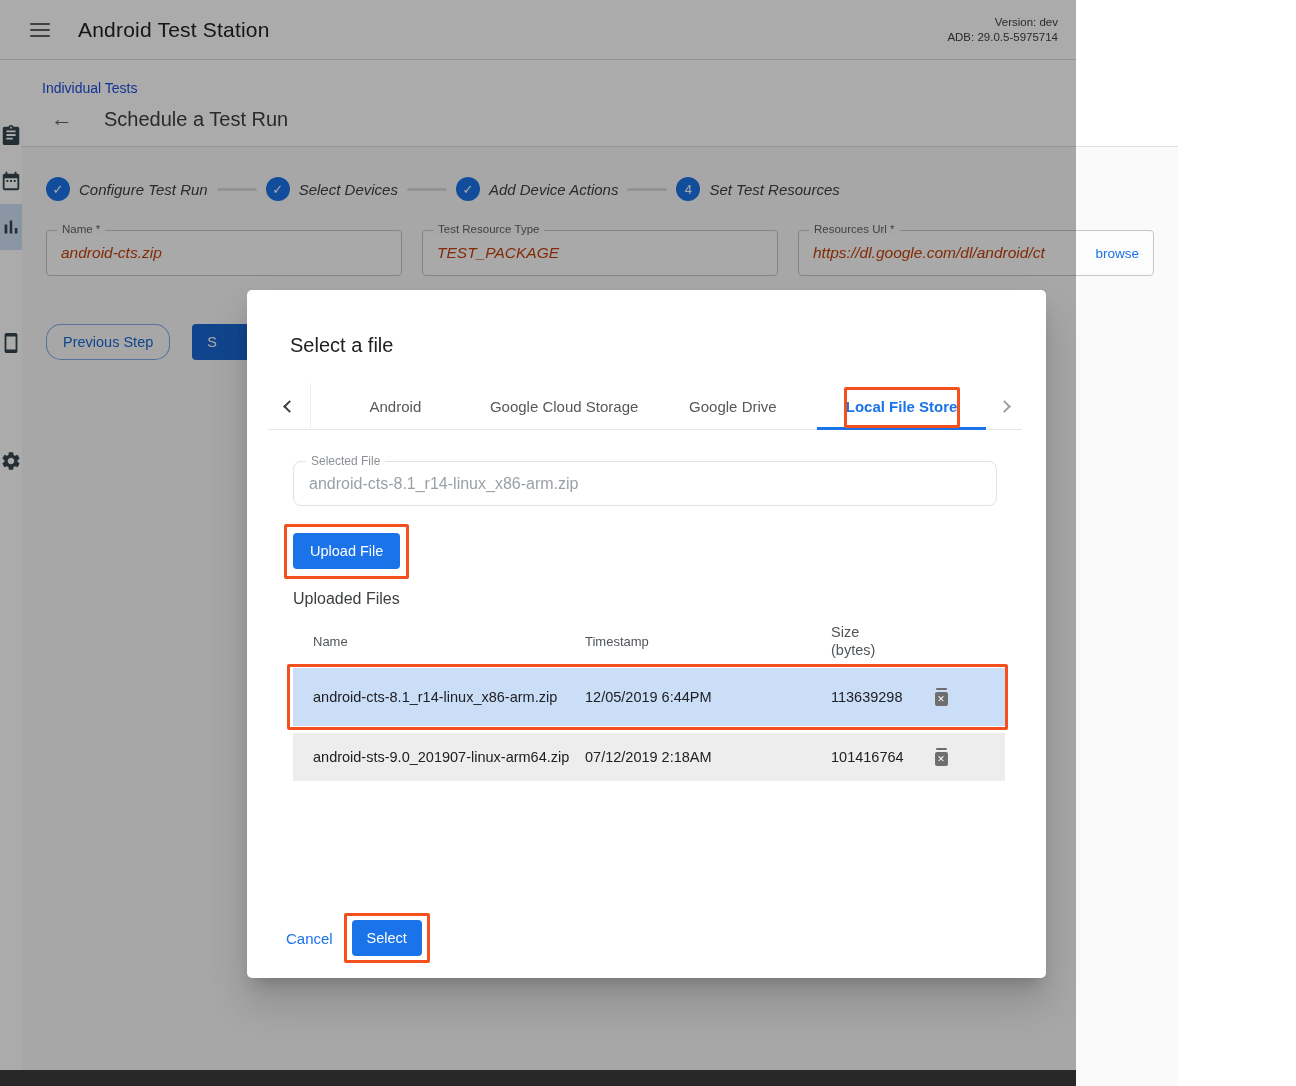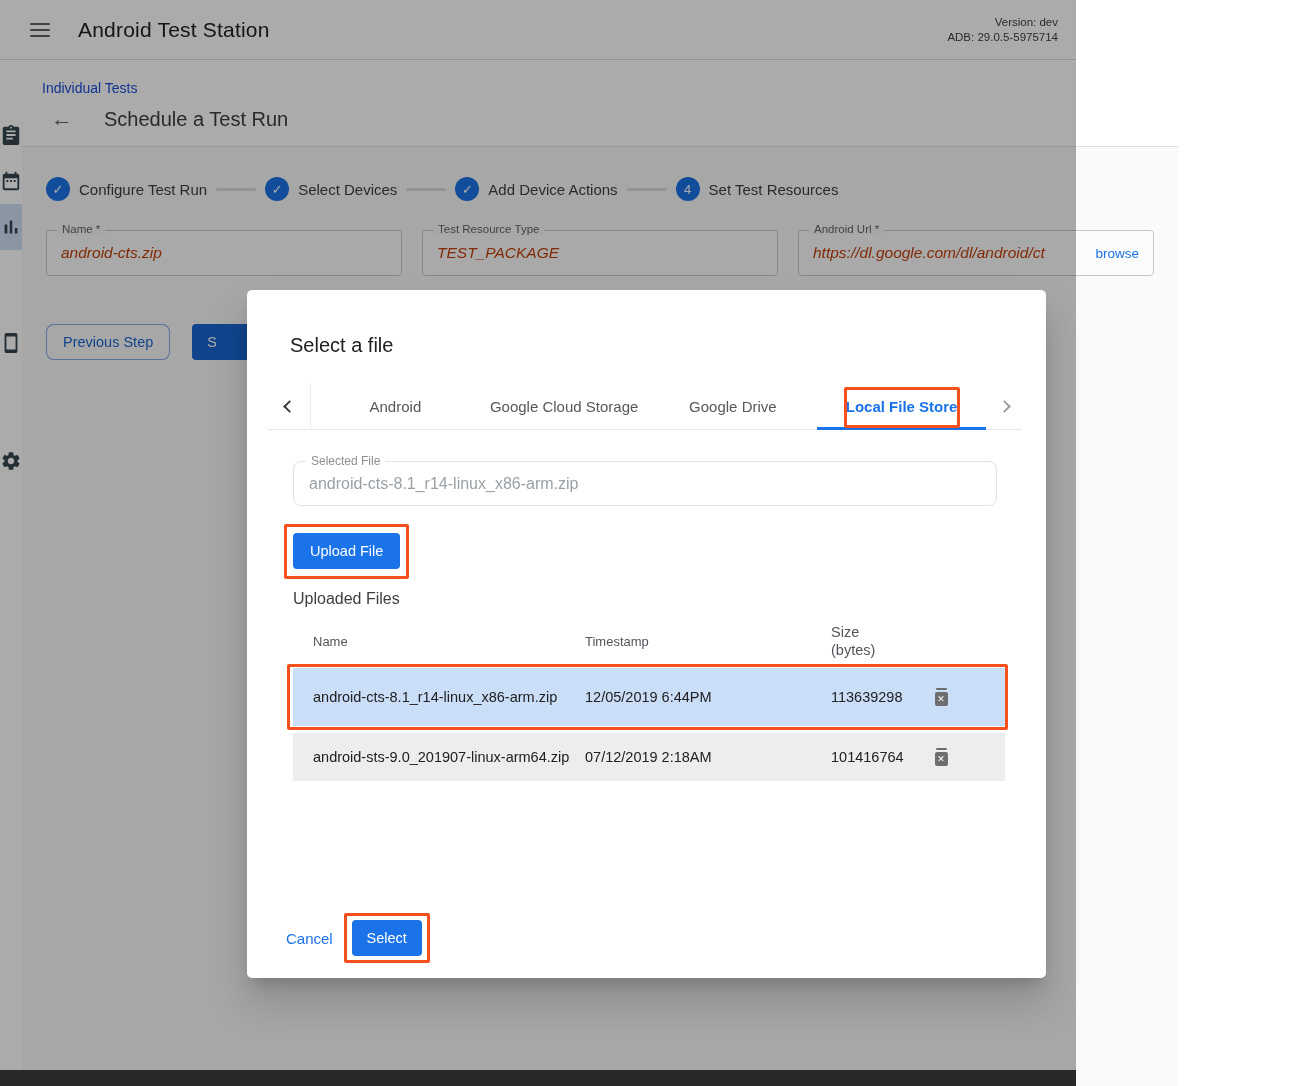--- a/index.html
+++ b/index.html
@@ -31,35 +31,35 @@
   .back-arrow { font-size:22px; color:#5f6368; width:24px; text-align:center; margin-left:8px; cursor:pointer; }
   .page-title { font-size:20px; color:#3c4043; margin-left:30px; font-weight:400; }
 
   .page-body { flex:1; padding:30px 24px 0 24px; position:relative; }
 
   
   .stepper { display:flex; align-items:center; }
   .step { display:flex; align-items:center; }
   .step-circle { width:24px; height:24px; border-radius:50%; background:#1a73e8; color:#fff;
                  font-size:13px; display:flex; align-items:center; justify-content:center; }
-  .step-label { font-size:15px; color:#3c4043; margin-left:9px; }
+  .step-label { font-size:15px; color:#3c4043; margin-left:9px;font-style:italic; }
   .step-connector { width:40px; height:3px; background:#dcdcdc; border-radius:2px; margin:0 9px; }
 
   
   .fields-row { display:flex; gap:20px; margin-top:29px; }
   .ofield { position:relative; width:356px; height:46px; border:1px solid #c6c6c6; border-radius:4px;
             display:flex; align-items:center; background:#fcfcfc; }
   .ofield .flabel { position:absolute; top:-8px; left:10px; font-size:11.5px; color:#5f6368;
                     background:#fafafa; padding:0 5px; white-space:nowrap; }
   .ofield .fvalue { font-size:15.5px; color:#c2410c; padding:0 14px; white-space:nowrap; overflow:hidden; flex:1;font-style:italic; }
   .ofield .flink { font-size:13.5px; color:#1a73e8; margin-right:14px; cursor:pointer; }
 
   
   .actions-row { display:flex; align-items:center; gap:22px; margin-top:48px; }
-  .btn-outline { height:36px; padding:0 16px; border:1px solid rgba(25,103,210,.55); border-radius:8px;
+  .btn-outline { height:36px; padding:0 16px; border:1px solid rgba(25,103,210,.55); border-radius:15px;
                  background:#fafafa; color:#1967d2; font-size:14.5px; font-family:inherit; cursor:pointer; }
   .btn-schedule { height:36px; width:110px; background:#1967d2; border:none; border-radius:4px; color:#fff;
                   font-size:14.5px; font-family:inherit; display:flex; align-items:center; padding-left:15px; cursor:pointer; }
 
   
   .bottom-strip { position:absolute; left:0; right:0; bottom:0; height:16px; background:#3c3c3c; }
   .overlay { position:absolute; inset:0; background:rgba(0,0,0,.33); z-index:5; }
   .dialog { position:absolute; left:247px; top:290px; width:799px; height:688px; background:#fff;
             border-radius:5px; z-index:10;
             box-shadow:0 11px 15px -7px rgba(0,0,0,.2), 0 24px 38px 3px rgba(0,0,0,.14); }
@@ -219,21 +219,21 @@
         <div class="fields-row">
           <div class="ofield">
             <span class="flabel">Name *</span>
             <span class="fvalue">android-cts.zip</span>
           </div>
           <div class="ofield">
             <span class="flabel">Test Resource Type</span>
             <span class="fvalue">TEST_PACKAGE</span>
           </div>
           <div class="ofield">
-            <span class="flabel">Android Url *</span>
+            <span class="flabel">Resources Url *</span>
             <span class="fvalue">https://dl.google.com/dl/android/ct</span>
             <span class="flink">browse</span>
           </div>
         </div>
 
         <div class="actions-row">
           <button class="btn-outline">Previous Step</button>
           <button class="btn-schedule">S</button>
         </div>
       </div>

